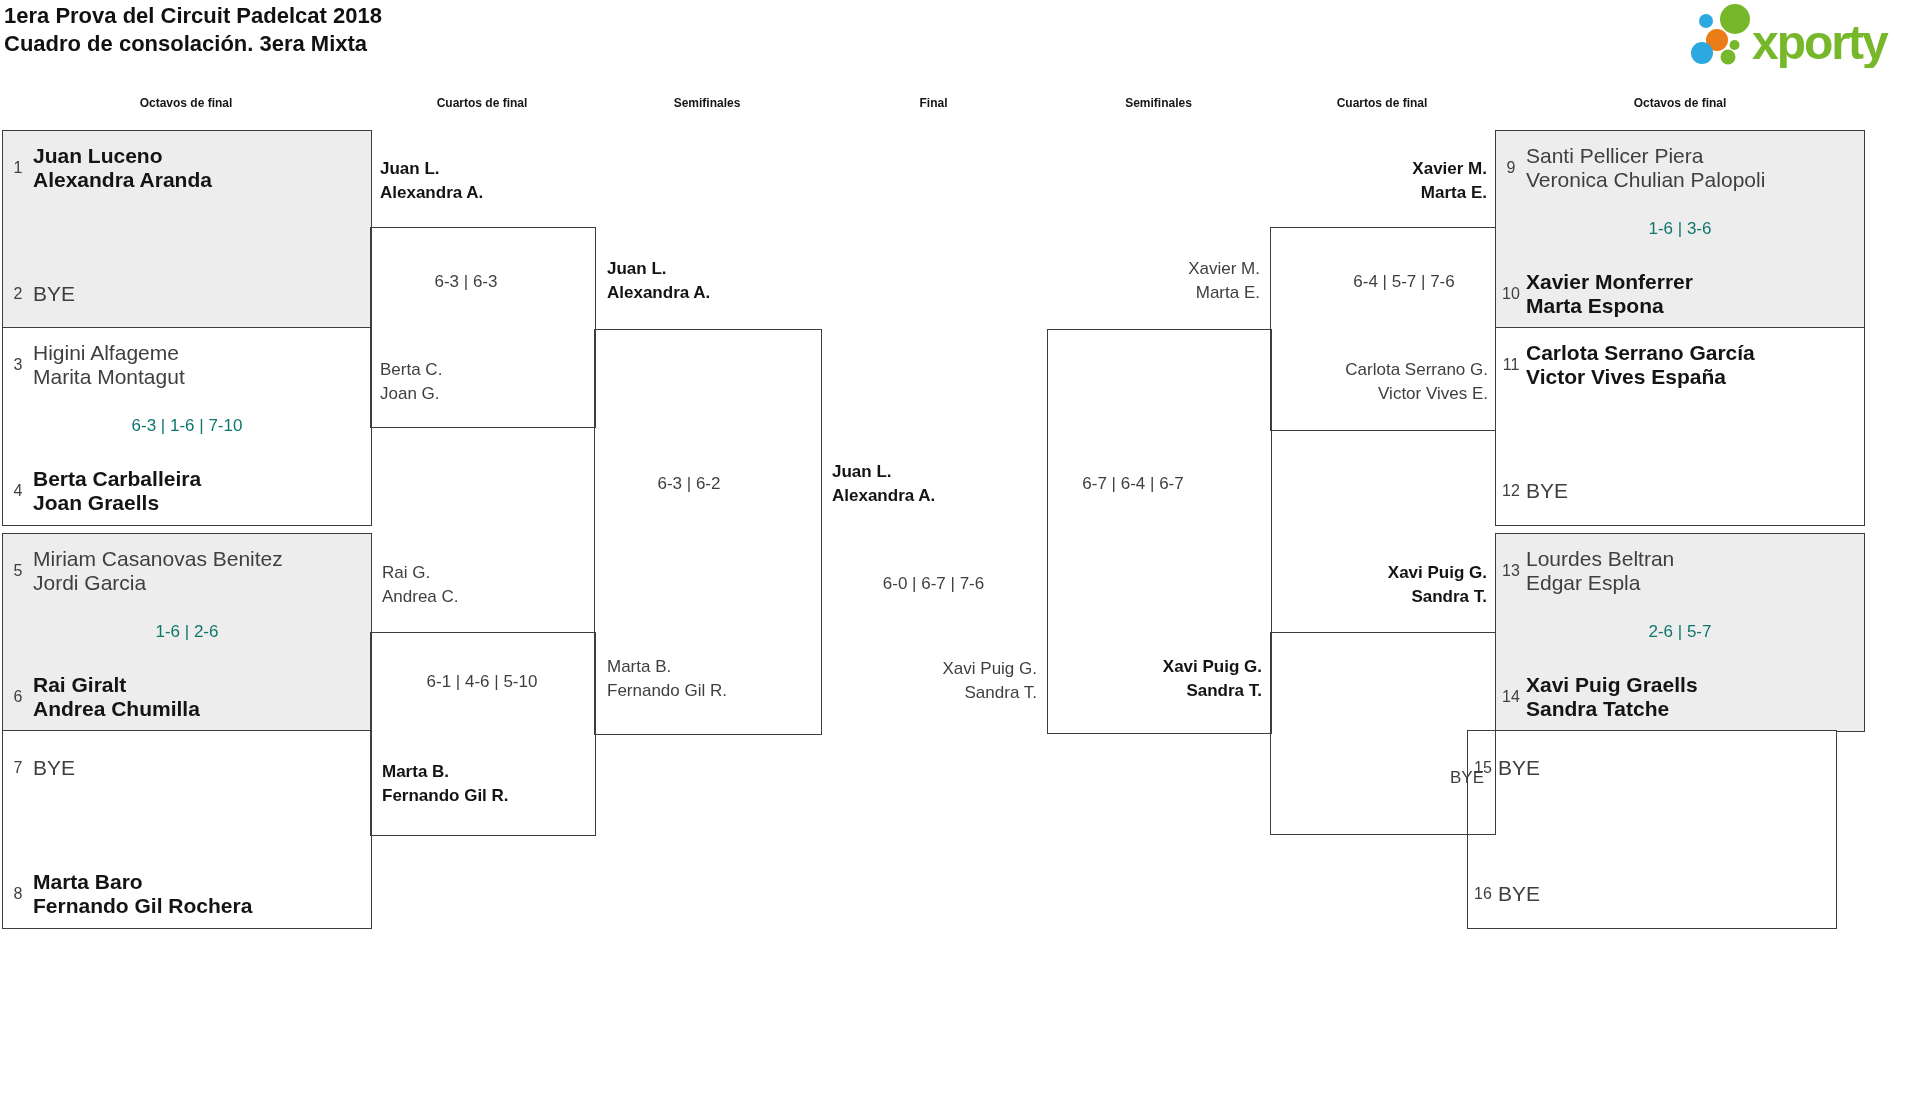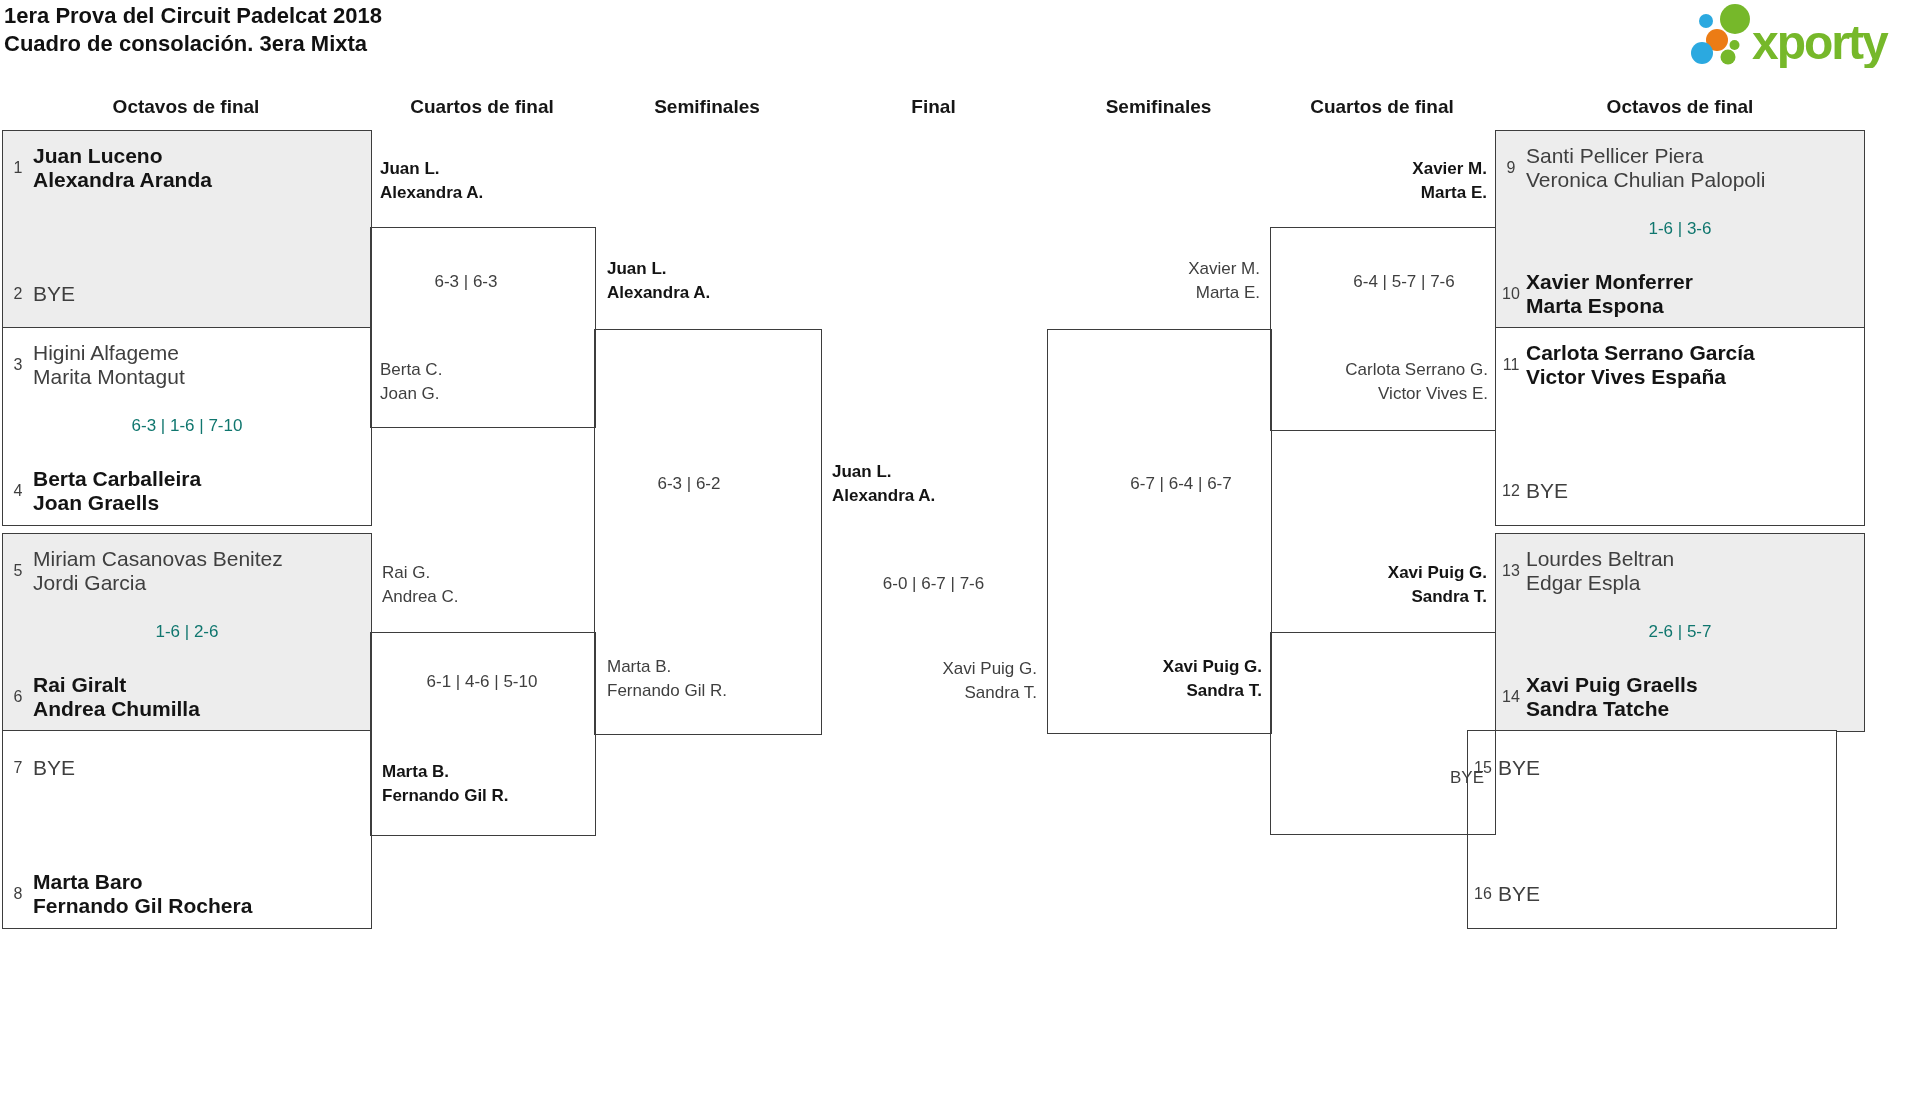--- a/index.html
+++ b/index.html
@@ -2,21 +2,21 @@
 <html><head>
 <meta charset="utf-8">
 <style>
   html,body{margin:0;padding:0;background:#fff;}
   .canvas{
     position:relative;width:1920px;height:1100px;background:#ffffff;overflow:hidden;
     font-family:"Liberation Sans",sans-serif;color:#3f3f3f;
   }
   .title{position:absolute;left:4px;top:2px;font-size:22px;line-height:28px;font-weight:bold;color:#111;}
   .logo{position:absolute;left:1688px;top:2px;}
-  .rh{position:absolute;top:96px;text-align:center;font-size:19px;font-weight:bold;color:#161616;}
+  .rh{position:absolute;top:96px;text-align:center;font-size:12px;font-weight:bold;color:#161616;}
   .obox{position:absolute;width:368px;height:197px;border:1px solid #3d3d3d;background:#ffffff;}
   .obox.gray{background:#ededed;}
   .rbox{position:absolute;border:1px solid #3d3d3d;}
   .slot{position:absolute;left:0;width:100%;min-height:58px;display:flex;align-items:center;}
   .slot-a{top:8px;}
   .slot-b{top:134px;}
   .num{flex:none;width:30px;text-align:center;font-size:16px;color:#3f3f3f;}
   .names{font-size:21px;line-height:24px;color:#3f3f3f;}
   .names.bold{font-weight:bold;color:#141414;}
   .score{position:absolute;top:84px;left:0;width:100%;height:28px;line-height:28px;text-align:center;font-size:17px;color:#0f766e;}
@@ -242,21 +242,21 @@
   <div class="xscore" style="left:820px;width:227px;top:570px">6-0 | 6-7 | 7-6</div>
   <div class="label r" style="left:820px;width:217px;top:657px">
     <div>Xavi Puig G.</div>
     <div>Sandra T.</div>
   </div>
 
   <div class="label r" style="left:1047px;width:213px;top:257px">
     <div>Xavier M.</div>
     <div>Marta E.</div>
   </div>
-  <div class="xscore" style="left:1047px;width:268px;top:470px">6-7 | 6-4 | 6-7</div>
+  <div class="xscore" style="left:999px;width:268px;top:470px">6-7 | 6-4 | 6-7</div>
   <div class="label r bold" style="left:1047px;width:215px;top:655px">
     <div>Xavi Puig G.</div>
     <div>Sandra T.</div>
   </div>
 
   <div class="label r bold" style="left:1270px;width:217px;top:157px">
     <div>Xavier M.</div>
     <div>Marta E.</div>
   </div>
   <div class="xscore" style="left:1270px;width:268px;top:268px">6-4 | 5-7 | 7-6</div>

